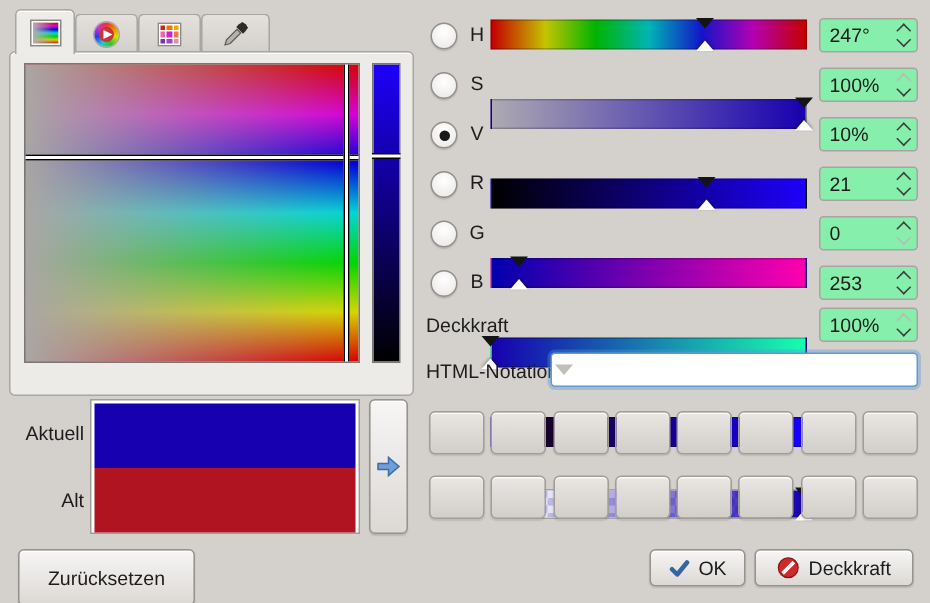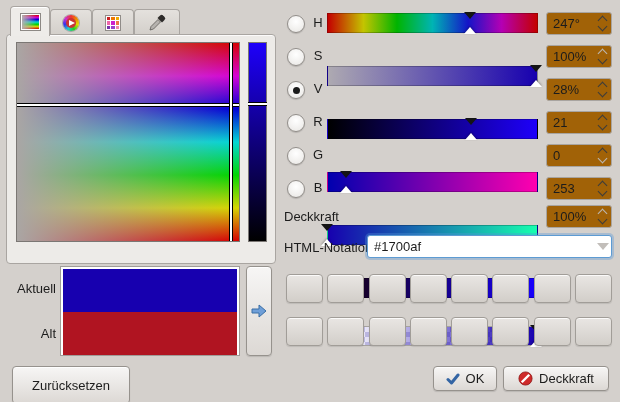--- a/index.html
+++ b/index.html
@@ -92,21 +92,21 @@
   .marker{position:absolute;top:-2px;bottom:-2px;width:12px;left:calc(var(--pos) - 7px);pointer-events:none;}
   .marker::before{content:"";position:absolute;top:0;left:0;
     border-left:6px solid transparent;border-right:6px solid transparent;border-top:7px solid #141414;}
   .marker::after{content:"";position:absolute;bottom:0;left:0;
     border-left:6px solid transparent;border-right:6px solid transparent;border-bottom:7px solid #fff;
     filter:drop-shadow(0 -1px 1px rgba(0,0,0,.35));}
   .hmarker{position:absolute;left:-1px;right:-1px;height:2px;background:#fff;
     border-top:1px solid #000;border-bottom:1px solid #000;top:calc(var(--pos) - 2px);}
 
   
-  .spin{width:66px;height:23px;background:#a16207;border:1px solid #a8a4a0;border-radius:3px;
+  .spin{width:66px;height:23px;background:#86efac;border:1px solid #a8a4a0;border-radius:3px;
     box-sizing:border-box;display:flex;align-items:center;}
   .spin .val{flex:1;padding-left:6px;}
   .spin .chevs{width:18px;display:flex;flex-direction:column;align-items:center;justify-content:center;gap:3px;}
   .chev{width:6px;height:6px;border-right:1.7px solid #3c3c3c;border-bottom:1.7px solid #3c3c3c;}
   .chev.up{transform:rotate(-135deg);margin-bottom:-2px;}
   .chev.down{transform:rotate(45deg);margin-top:-2px;}
   .chev.disabled{border-color:#bcb9b5;}
 
   
   .entry{height:23px;background:#fff;border:1px solid #5d9bd3;border-radius:3px;
@@ -199,21 +199,21 @@
       <i class="chev down"></i>
     </span>
 </div>
 
 <div class="abs radio checked" style="left:287px;top:81px;"></div>
 <div class="abs chan-letter" style="left:310px;top:79px;">V</div>
 <div class="abs slider sl-v" style="left:327px;top:79px;width:211px;">
   <div class="marker" style="--pos: 69%;"></div>
 </div>
 <div class="abs spin" style="left:546px;top:78px;">
-  <span class="val">28%</span>
+  <span class="val">10%</span>
   <span class="chevs">
       <i class="chev up"></i>
       <i class="chev down"></i>
     </span>
 </div>
 
 <div class="abs radio" style="left:287px;top:114px;"></div>
 <div class="abs chan-letter" style="left:310px;top:112px;">R</div>
 <div class="abs slider sl-r" style="left:327px;top:112px;width:211px;">
   <div class="marker" style="--pos: 9%;"></div>
@@ -261,21 +261,20 @@
 <div class="abs spin" style="left:546px;top:205px;">
   <span class="val">100%</span>
   <span class="chevs">
       <i class="chev up disabled"></i>
       <i class="chev down"></i>
     </span>
 </div>
 
 <div class="abs" style="left:284px;top:240px;">HTML-Notation</div>
 <div class="abs entry" style="left:367px;top:235px;width:245px;">
-  <span class="txt">#1700af</span>
   <span class="dd">
       <i class="dd-tri"></i>
     </span>
 </div>
 
 <div class="abs side-label" style="left:8px;top:281px;">Aktuell</div>
 <div class="abs side-label" style="left:8px;top:326px;">Alt</div>
 <div class="abs preview">
   <div class="half" style="background:#1700af;"></div>
   <div class="half" style="background:#b01421;"></div>

